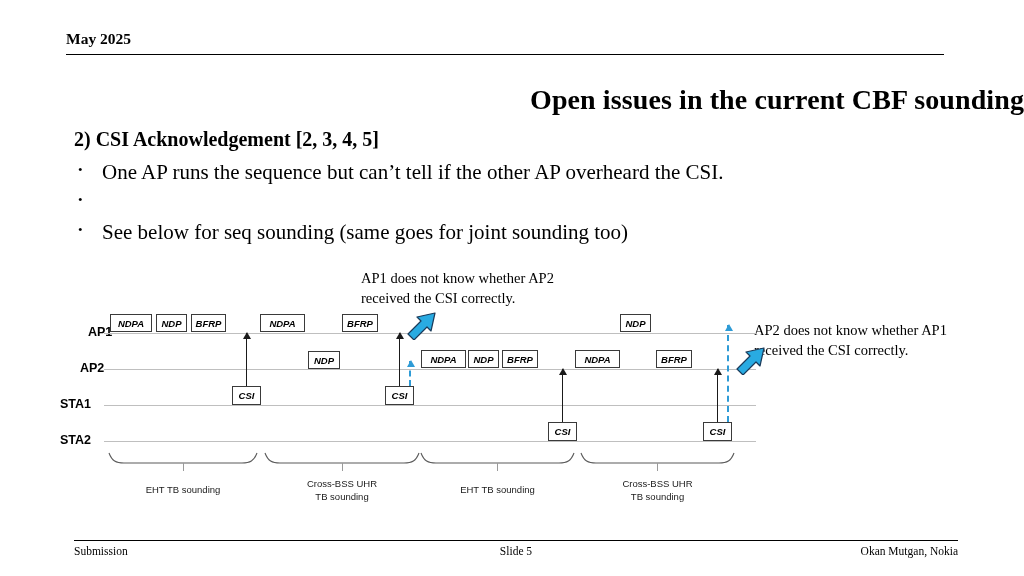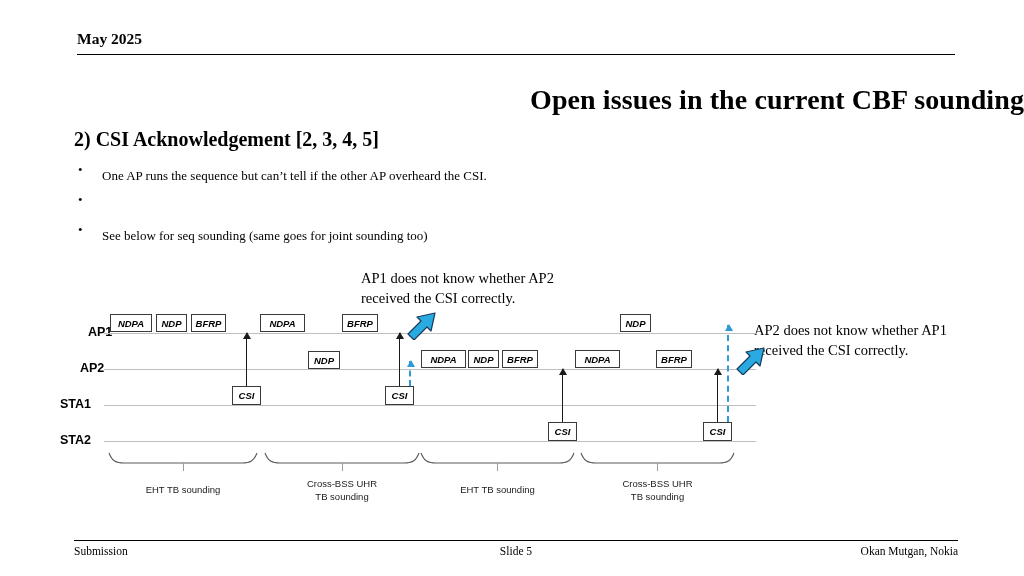--- a/index.html
+++ b/index.html
@@ -1,30 +1,30 @@
 <!DOCTYPE html>
 <html><head>
 <meta charset="utf-8">
 <style>
   html,body{margin:0;padding:0;}
   body{width:1024px;height:576px;background:#ffffff;font-family:"Liberation Serif",serif;position:relative;overflow:hidden;}
 
   
-  .hdr{position:absolute;left:77px;top:30px;width:878px;height:26px;}
+  .hdr{position:absolute;left:66px;top:30px;width:878px;height:26px;}
   .hdr .left{position:absolute;left:0;top:0;font-weight:bold;font-size:15.5px;color:#000;}
   .hdr .right{position:absolute;right:0;top:2px;font-weight:bold;font-size:14px;color:#000;}
   .hdr .rule{position:absolute;left:0;top:24px;width:878px;border-top:1.6px solid #000;}
 
   
   .title{position:absolute;left:0;top:84px;width:1024px;text-align:right;font-size:28px;font-weight:bold;letter-spacing:.1px;}
   .subtitle{position:absolute;left:74px;top:128px;font-size:20px;font-weight:bold;}
   .bullets{position:absolute;left:74px;top:160px;width:860px;}
   .brow{position:relative;height:30px;}
   .bdot{position:absolute;left:4px;top:2px;font-size:13px;}
-  .btxt{position:absolute;left:28px;top:8px;font-size:13px;}
+  .btxt{position:absolute;left:28px;top:0;font-size:21px;}
 
   
   .diagram{position:absolute;left:0;top:0;width:1024px;height:576px;}
   .rowlabel{position:absolute;font-family:"Liberation Sans",sans-serif;font-weight:bold;font-size:12.5px;color:#000;}
   .rowline{position:absolute;height:0;border-top:1px solid #bfbfbf;}
   .pkt{position:absolute;background:#ffffff;border:1.3px solid #3a3a3a;font-family:"Liberation Sans",sans-serif;font-size:9.5px;font-weight:bold;color:#000;display:flex;align-items:center;justify-content:center;box-sizing:border-box;font-style:italic;}
   .uparrow{position:absolute;width:0;border-left:1.4px solid #1a1a1a;}
   .uparrow::before{content:"";position:absolute;left:-4.2px;top:-1px;width:0;height:0;border-left:4.5px solid transparent;border-right:4.5px solid transparent;border-bottom:7px solid #1a1a1a;}
   .dashup{position:absolute;width:0;border-left:2px dashed #2e9bd6;}
   .dashup::before{content:"";position:absolute;left:-4.5px;top:-1px;width:0;height:0;border-left:4.5px solid transparent;border-right:4.5px solid transparent;border-bottom:7px solid #2e9bd6;}

